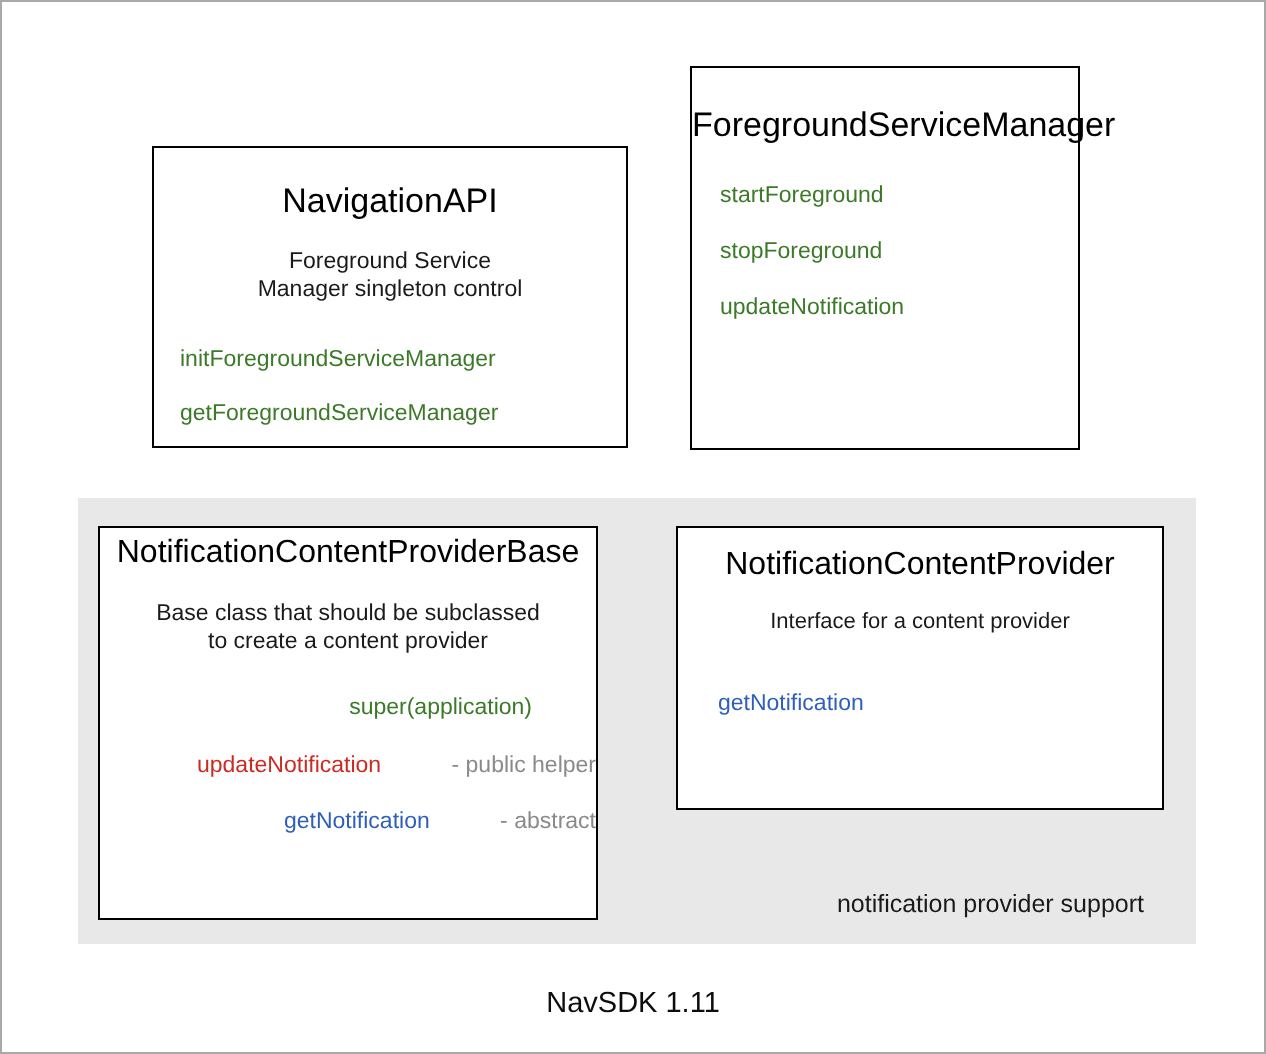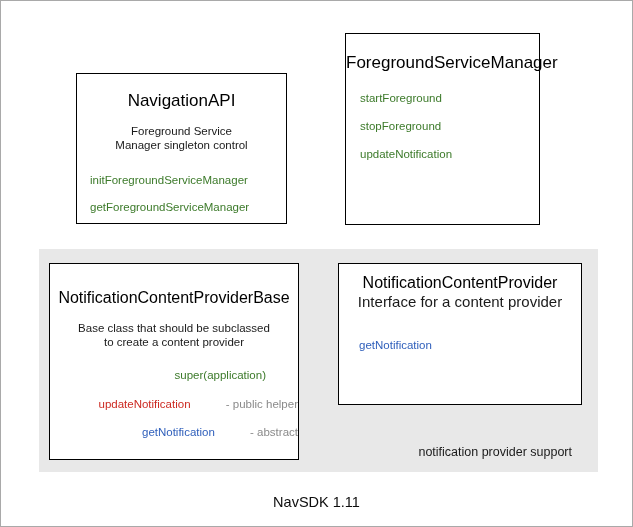--- a/index.html
+++ b/index.html
@@ -49,21 +49,21 @@
   .member .mname { }
   .member .mnote { color: #8a8a8a; padding-left: 32px; }
 
   
   .c-green { color: #3c7a2a; }
   .c-red   { color: #cc2a22; }
   .c-blue  { color: #2f5fbb; }
 
   
   #box-navigation-api {
-    left: 75px; top: 72px; width: 211px; height: 151px;
+    left: 75px; top: 72px; width: 238px; height: 151px;
   }
   #box-navigation-api .class-title { font-size: 17px; margin-top: 18px; }
   #box-navigation-api .class-desc  { font-size: 11.5px; margin-top: 13px; }
   #box-navigation-api .member-list { margin-top: 22px; padding-left: 13px; }
   #box-navigation-api .member { font-size: 11.5px; margin-bottom: 13px; }
 
   #box-foreground-service-manager {
     left: 344px; top: 32px; width: 195px; height: 192px;
   }
   #box-foreground-service-manager .class-title { font-size: 17px; margin-top: 20px; }
@@ -81,30 +81,30 @@
     position: absolute;
     right: 26px; bottom: 13px;
     font-size: 12.5px;
     color: #1a1a1a;
     white-space: nowrap;
   }
 
   #box-notification-content-provider-base {
     left: 48px; top: 262px; width: 250px; height: 197px;
   }
-  #box-notification-content-provider-base .class-title { font-size: 16px; margin-top: 25px; }
+  #box-notification-content-provider-base .class-title { font-size: 16px; margin-top: 4px; }
   #box-notification-content-provider-base .class-desc  { font-size: 11.5px; margin-top: 14px; }
   #box-notification-content-provider-base .member-list { margin-top: 20px; padding-left: 22px; text-align: right; }
   #box-notification-content-provider-base .member { font-size: 11.5px; margin-bottom: 15px; }
 
   #box-notification-content-provider {
     left: 337px; top: 262px; width: 244px; height: 142px;
   }
   #box-notification-content-provider .class-title { font-size: 16px; margin-top: 10px; }
-  #box-notification-content-provider .class-desc  { font-size: 15px; margin-top: 1px; }
+  #box-notification-content-provider .class-desc  { font-size: 11px; margin-top: 13px; }
   #box-notification-content-provider .member-list { margin-top: 28px; padding-left: 20px; }
   #box-notification-content-provider .member { font-size: 11.5px; margin-bottom: 10px; }
 
   
   #footer-version {
     position: absolute;
     left: 0; right: 0; top: 493px;
     text-align: center;
     font-size: 14.5px;
     color: #0d0d0d;

